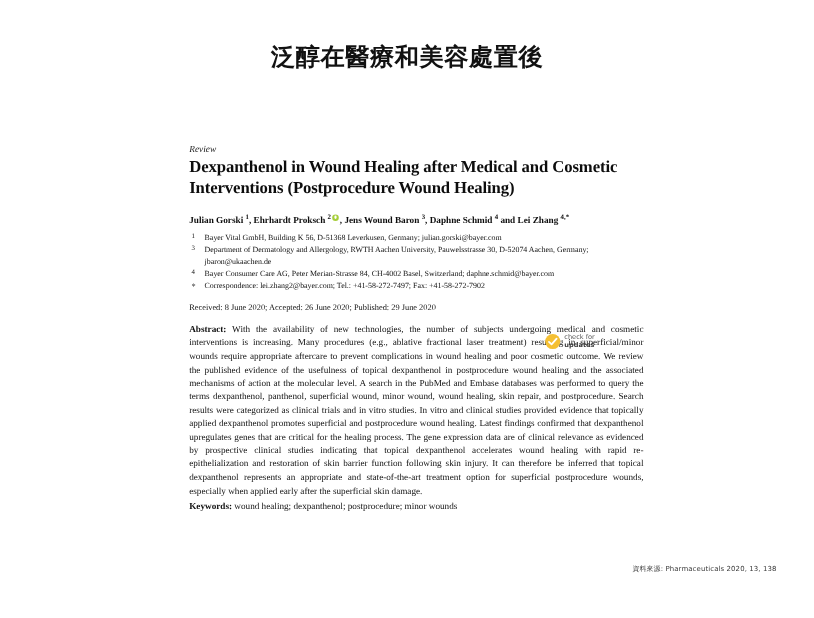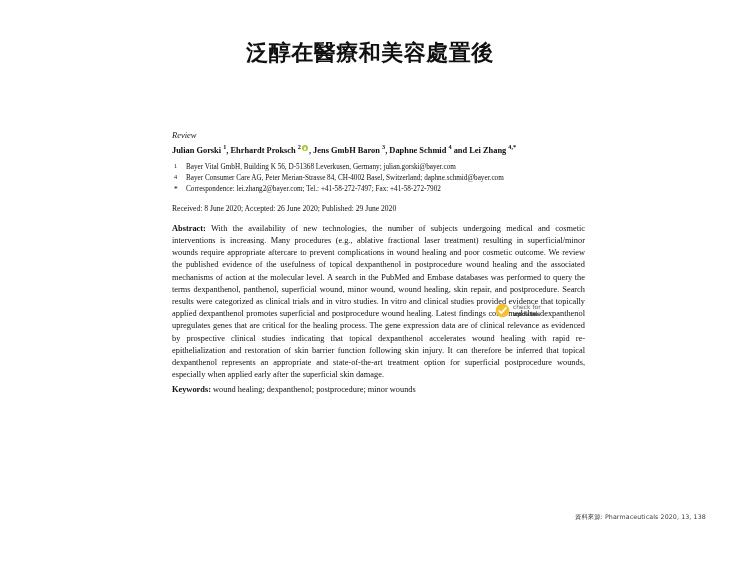--- a/index.html
+++ b/index.html
@@ -203,29 +203,34 @@
 <body>
 
 <div class="zh-heading">
   <span class="zh-line1">泛醇在醫療和美容處置後</span>
 </div>
 
 <div class="paper">
 
   <div class="article-type">Review</div>
 
+  <div class="paper-title">Dexpanthenol in Wound Healing after Medical and Cosmetic Interventions (Postprocedure Wound Healing)</div>
 
   <div class="authors">
-    <span>Julian Gorski </span><sup>1</sup><span>, Ehrhardt Proksch </span><sup>2</sup><span class="orcid"></span><span>, Jens GmbH Baron </span><sup>3</sup><span>, Daphne Schmid </span><sup>4</sup><span> and Lei Zhang </span><sup>4,*</sup>
+    <span>Julian Gorski </span><sup>1</sup><span>, Ehrhardt Proksch </span><sup>2</sup><span class="orcid"></span><span>, Jens Wound Baron </span><sup>3</sup><span>, Daphne Schmid </span><sup>4</sup><span> and Lei Zhang </span><sup>4,*</sup>
   </div>
 
   <div class="affils">
     <div class="affil-row">
       <span class="affil-marker">1</span>
       <span class="affil-text">Bayer Vital GmbH, Building K 56, D-51368 Leverkusen, Germany; julian.gorski@bayer.com</span>
+    </div>
+    <div class="affil-row">
+      <span class="affil-marker">3</span>
+      <span class="affil-text">Department of Dermatology and Allergology, RWTH Aachen University, Pauwelsstrasse 30, D-52074 Aachen, Germany; jbaron@ukaachen.de</span>
     </div>
     <div class="affil-row">
       <span class="affil-marker">4</span>
       <span class="affil-text">Bayer Consumer Care AG, Peter Merian-Strasse 84, CH-4002 Basel, Switzerland; daphne.schmid@bayer.com</span>
     </div>
     <div class="affil-row">
       <span class="affil-marker star">*</span>
       <span class="affil-text">Correspondence: lei.zhang2@bayer.com; Tel.: +41-58-272-7497; Fax: +41-58-272-7902</span>
     </div>
   </div>

